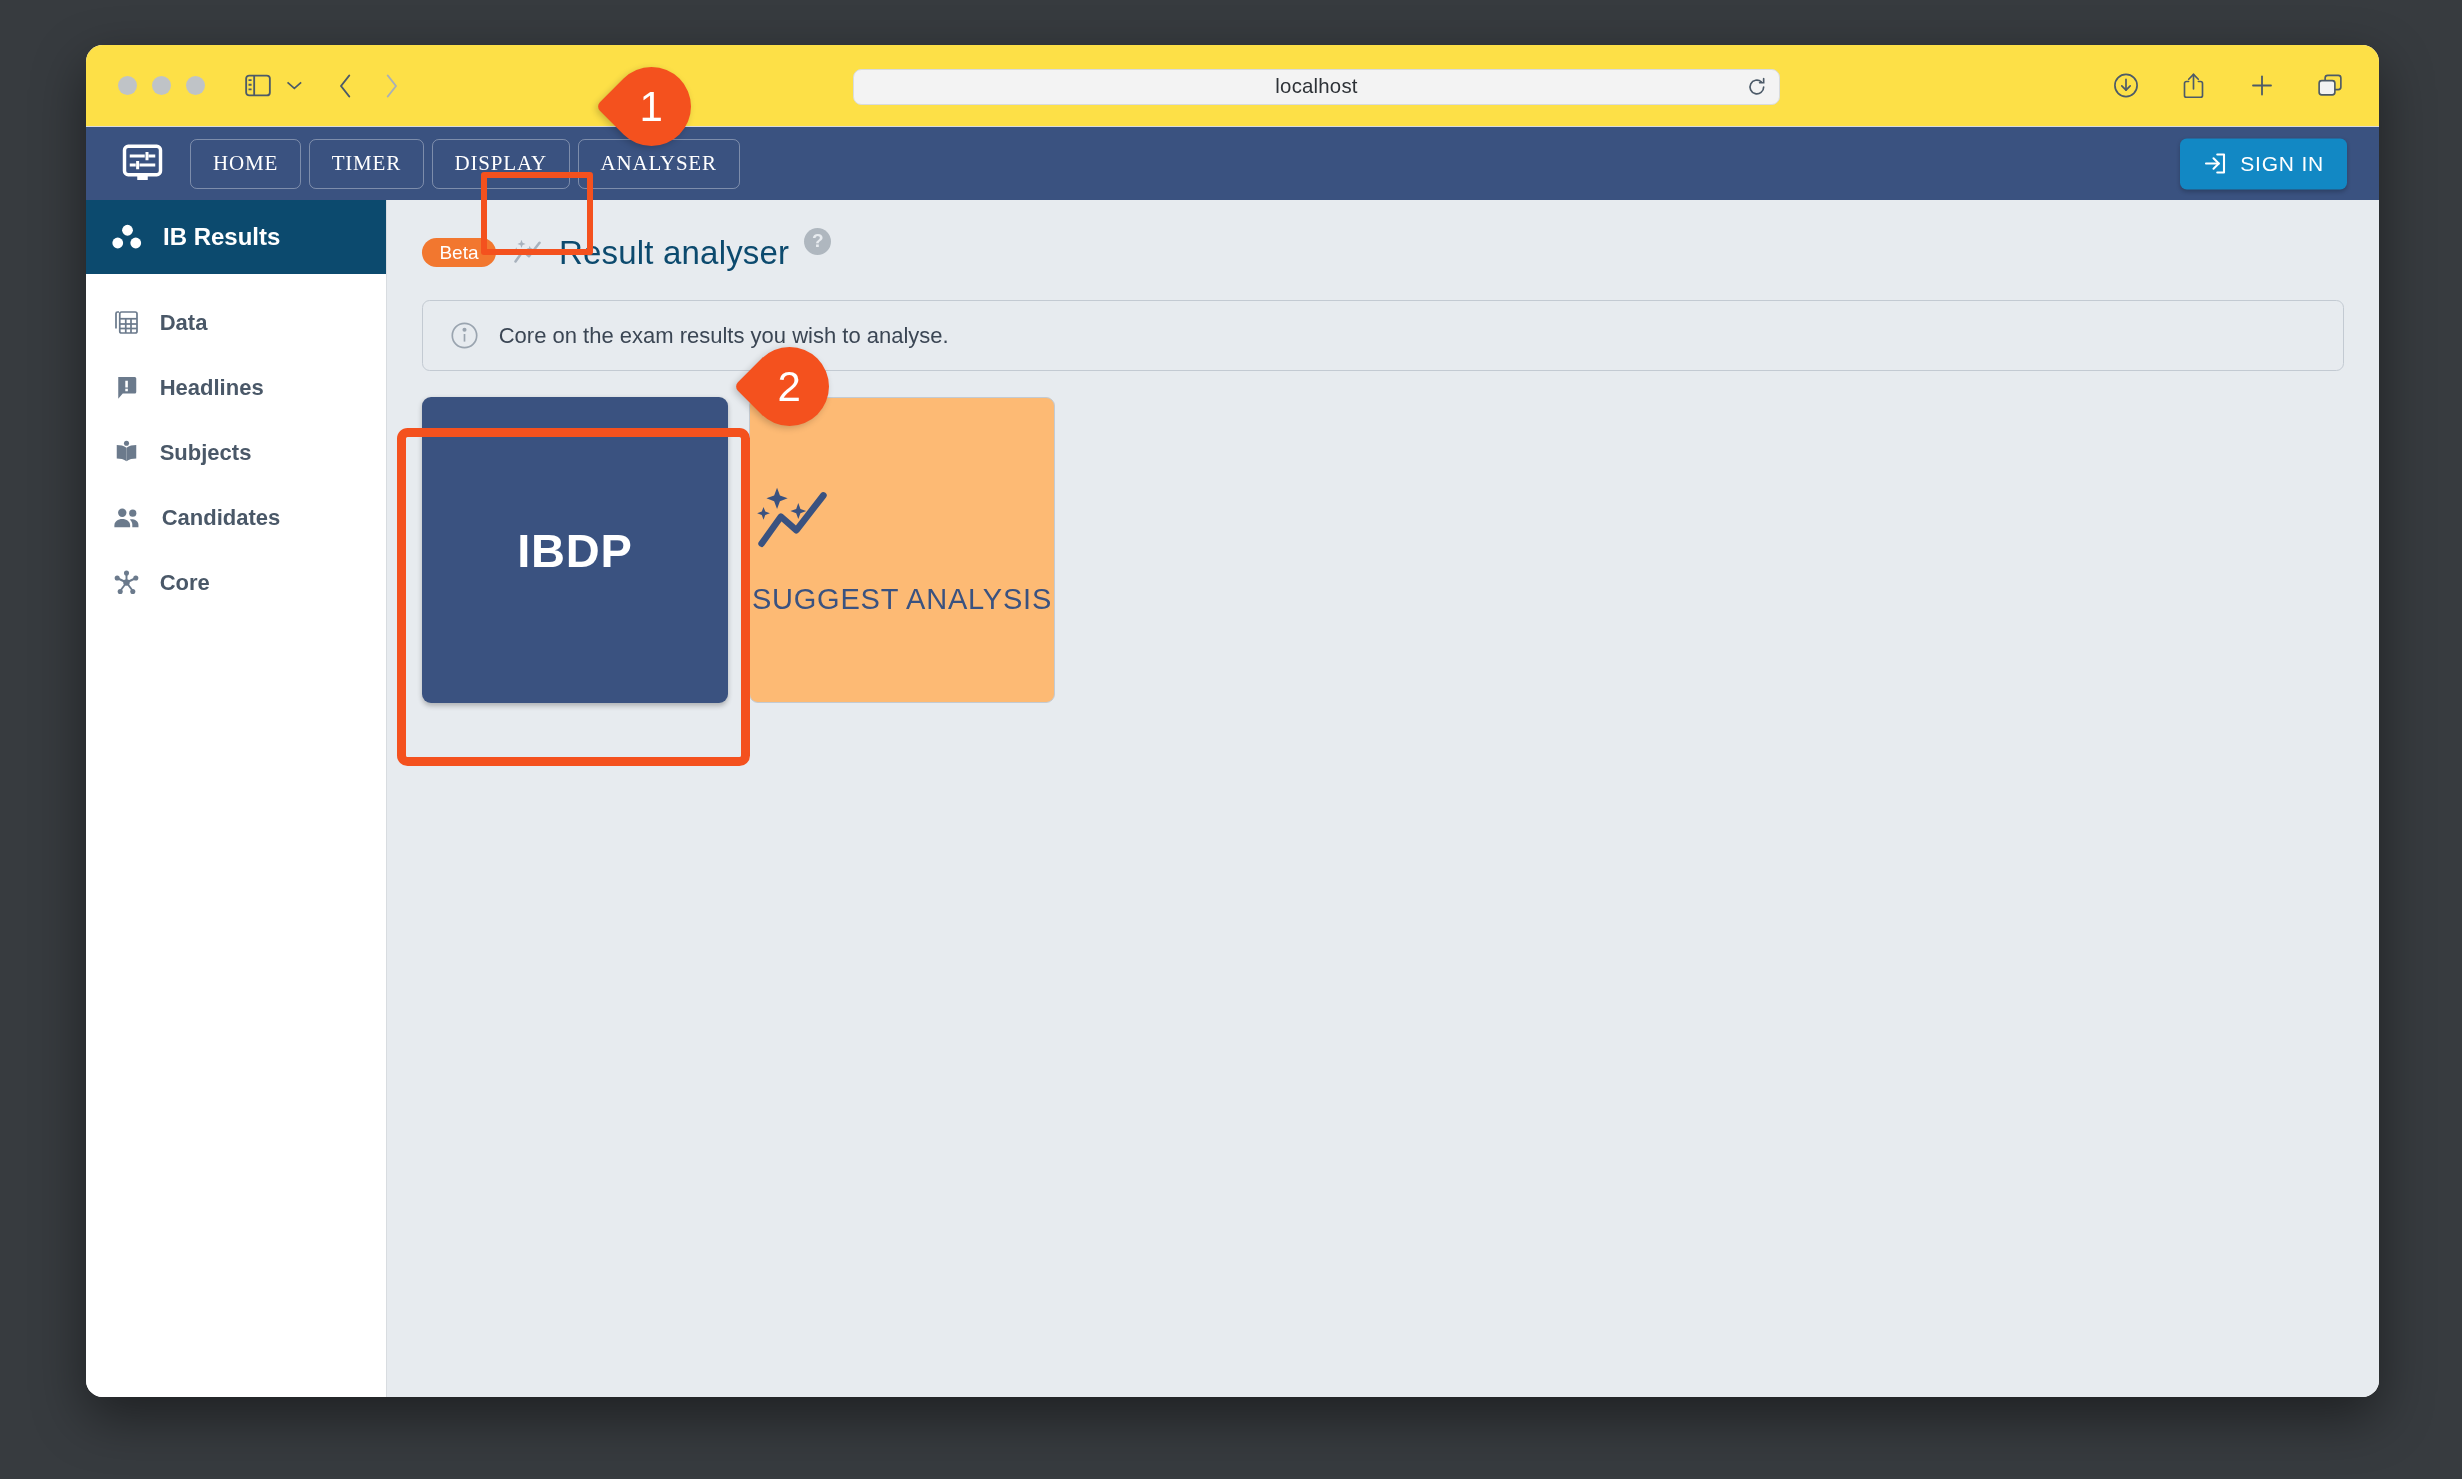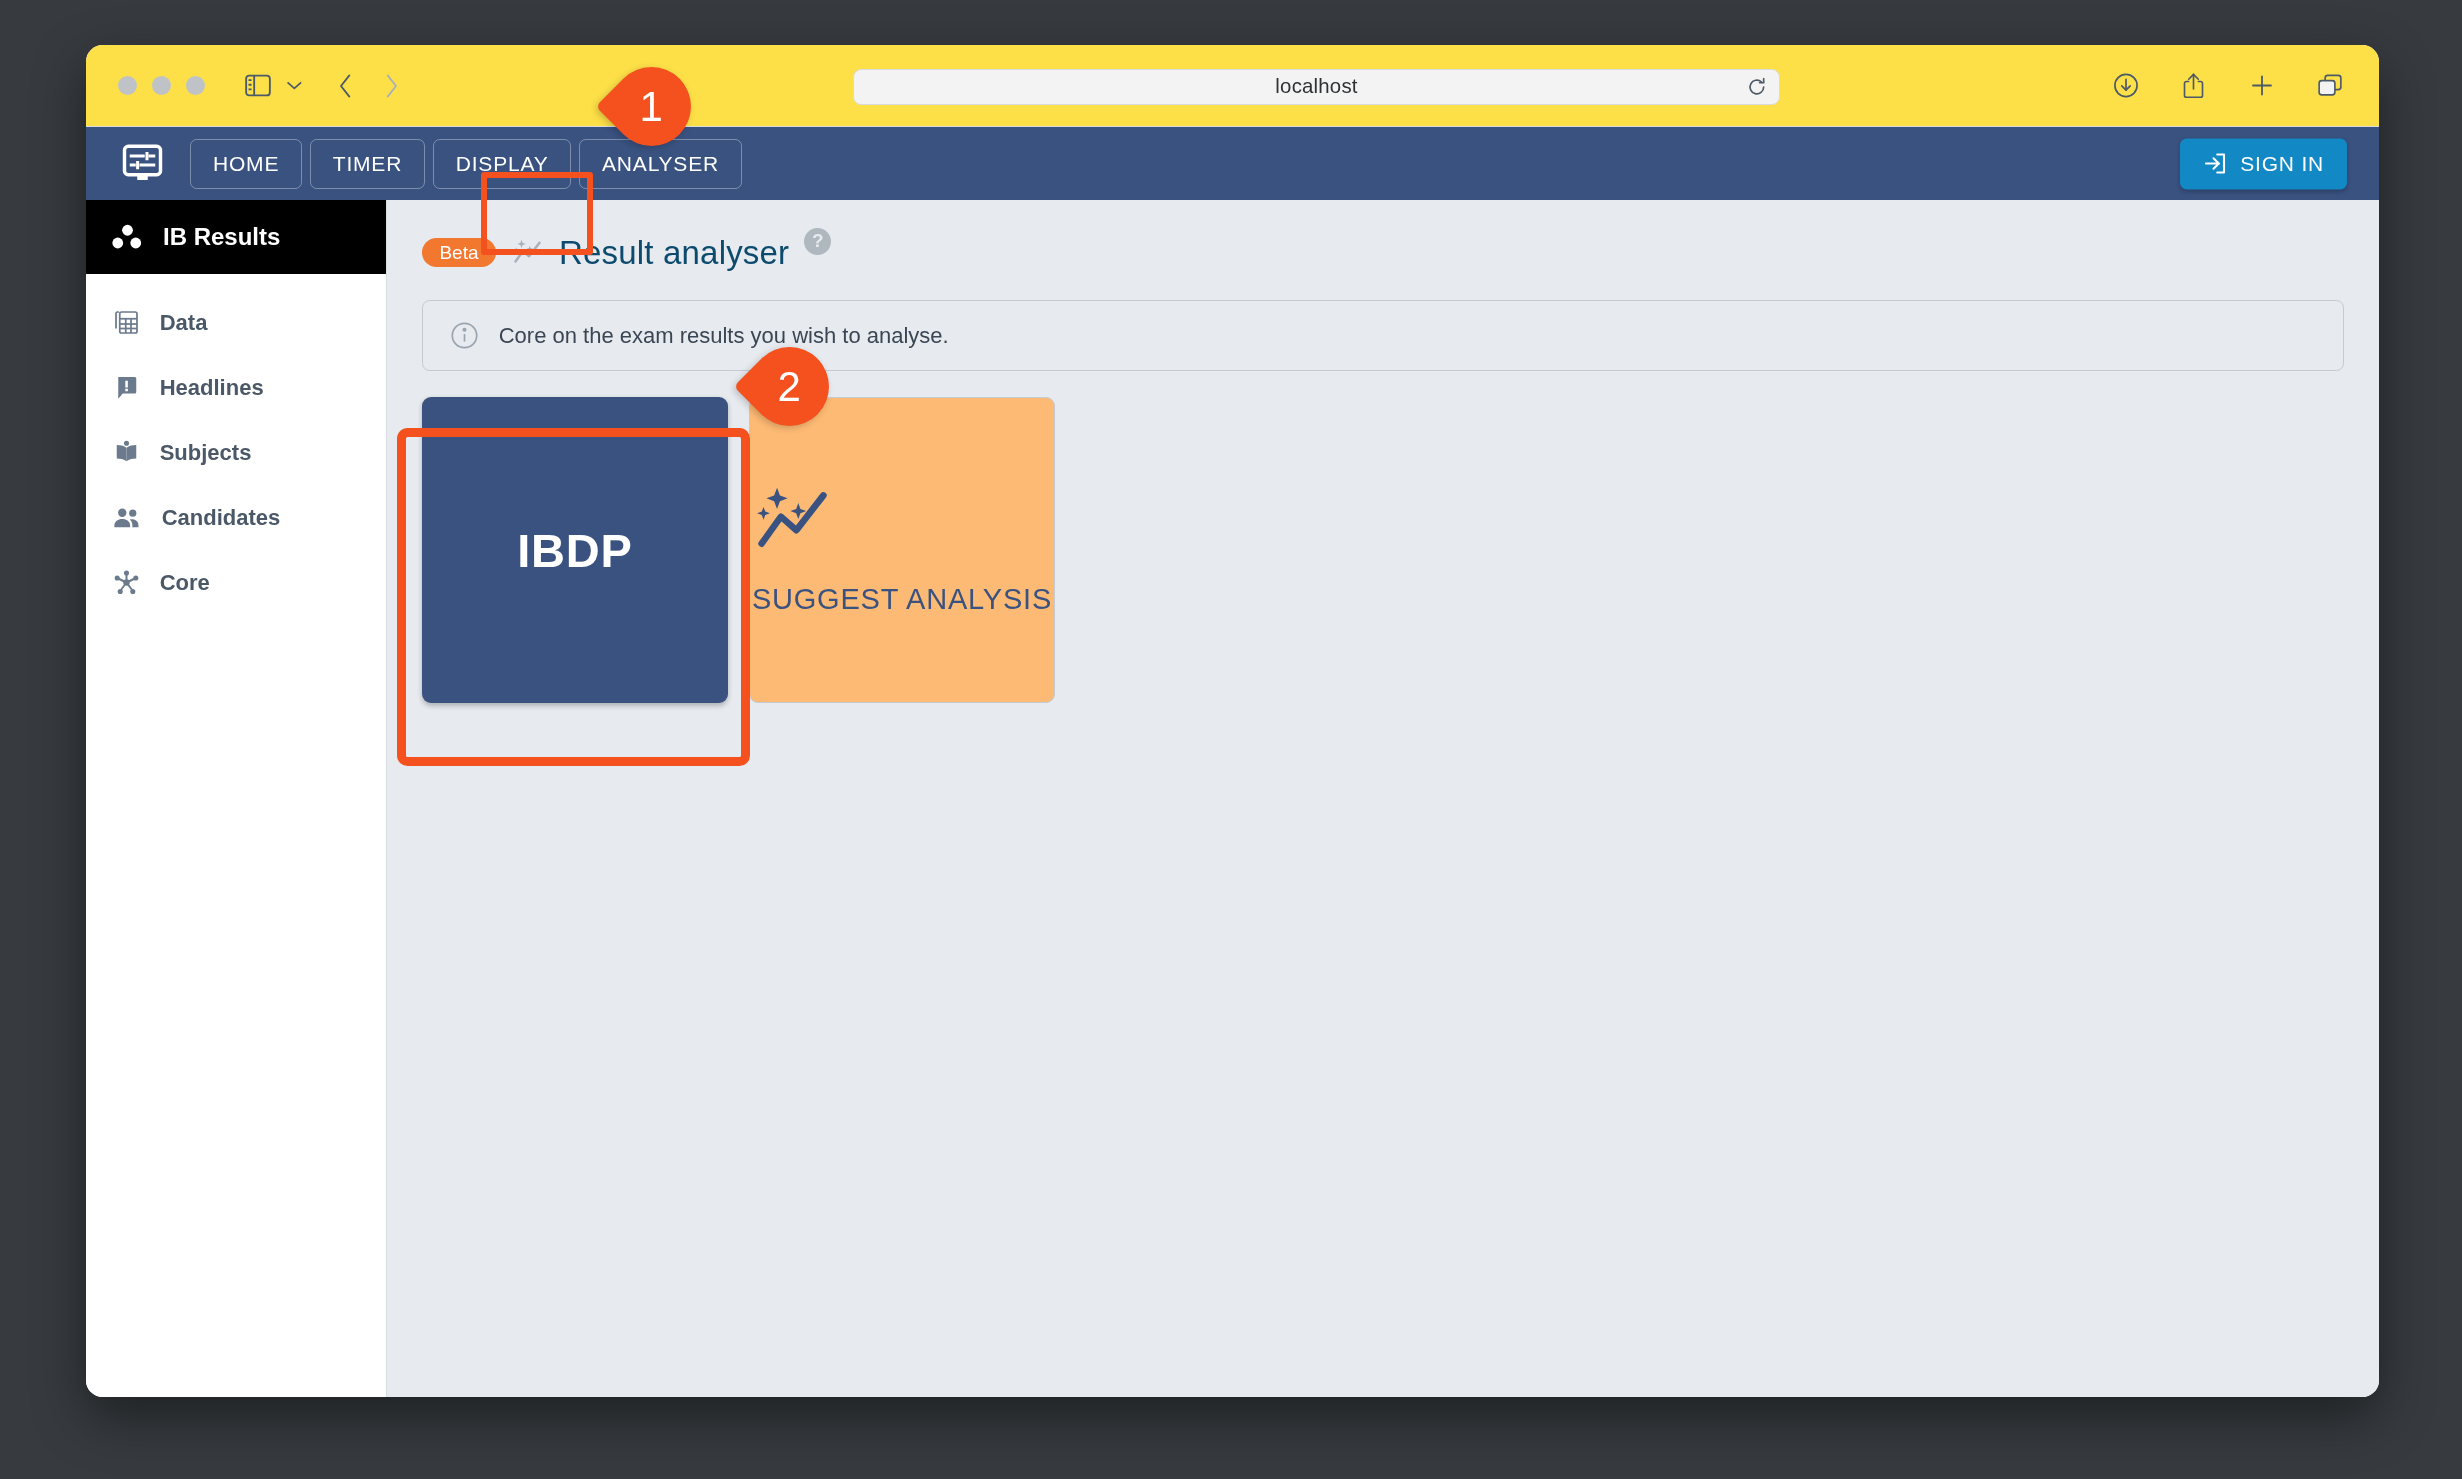--- a/index.html
+++ b/index.html
@@ -89,20 +89,21 @@
     padding: 0 22px;
     border: 0.8px solid rgba(255,255,255,.34);
     border-radius: 6.8px;
     color: #ffffff;
     font-size: 21px;
     letter-spacing: 0.8px;
     display: flex; align-items: center; justify-content: center;
     background: transparent;
     cursor: pointer;
     white-space: nowrap;
+    font-family: Liberation Serif, serif;
   }
   .signin-btn {
     position: absolute; right: 32px; top: 50%; transform: translateY(-50%);
     height: 51px;
     background: #1288C4;
     border: none;
     border-radius: 6.8px;
     color: #fff;
     font-size: 21px;
     letter-spacing: 0.8px;
@@ -118,21 +119,21 @@
 
   
   .sidebar {
     width: 301px;
     background: #ffffff;
     border-right: 0.8px solid #D8DCE0;
     flex: none;
   }
   .sidebar-header {
     height: 74px;
-    background: #000000;
+    background: #0c4a6e;
     display: flex;
     align-items: center;
     padding-left: 25px;
     gap: 19px;
   }
   .sidebar-title { color: #fff; font-size: 24px; font-weight: bold; }
   .sidebar-list { padding-top: 16px; }
   .sidebar-item {
     height: 65px;
     display: flex;

